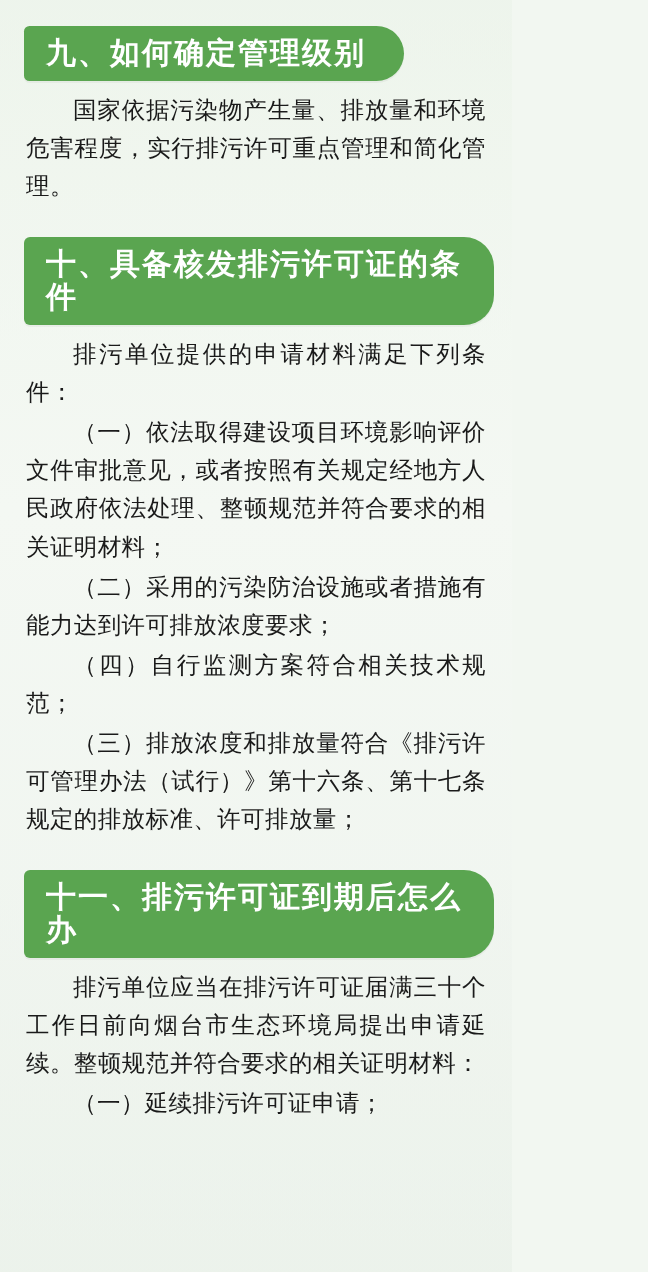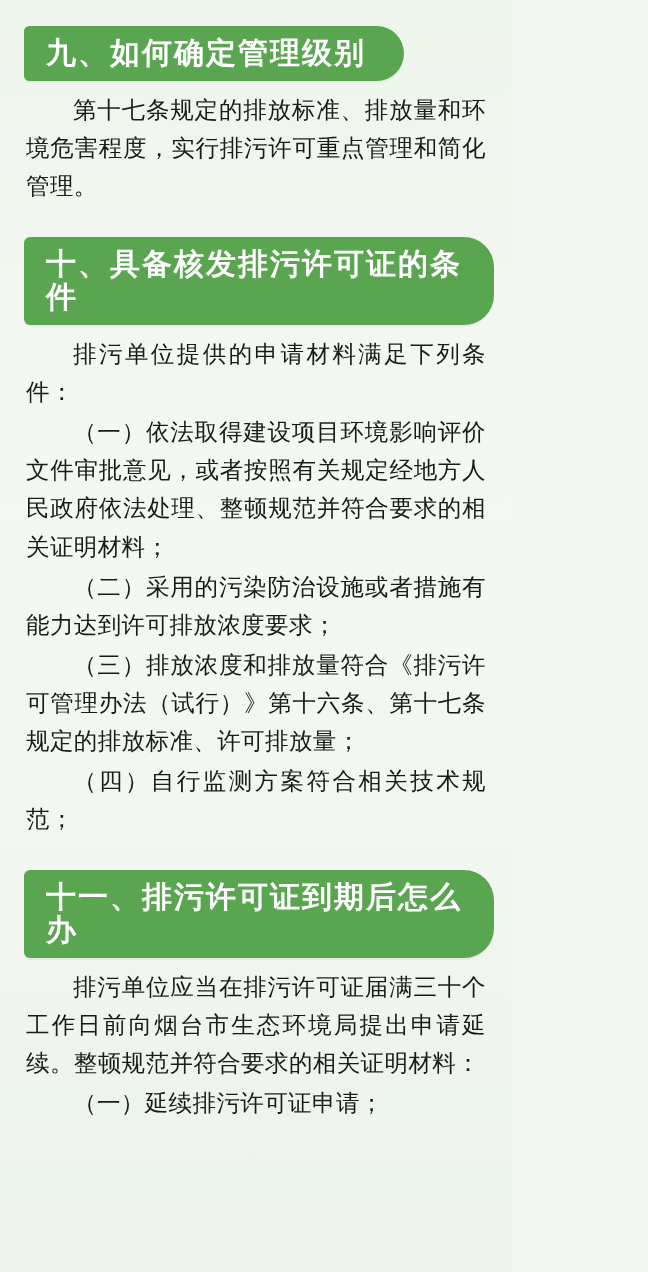--- a/index.html
+++ b/index.html
@@ -73,30 +73,30 @@
 <body>
 
 <div class="page">
   <div class="bg-band b1"></div>
   <div class="bg-band b2"></div>
 
   <div class="content">
 
     <div class="section">
       <div class="heading">九、如何确定管理级别</div>
-      <p class="para">第十七条规定的排放标准、排放量和环境危害程度，实行排污许可重点管理和简化管理。</p>
+      <p class="para">国家依据污染物产生量、排放量和环境危害程度，实行排污许可重点管理和简化管理。</p>
     </div>
 
     <div class="section">
       <div class="heading h-wide">十、具备核发排污许可证的条件</div>
       <p class="para">排污单位提供的申请材料满足下列条件：</p>
       <p class="para item">（一）依法取得建设项目环境影响评价文件审批意见，或者按照有关规定经地方人民政府依法处理、整顿规范并符合要求的相关证明材料；</p>
       <p class="para item">（二）采用的污染防治设施或者措施有能力达到许可排放浓度要求；</p>
+      <p class="para item">（四）自行监测方案符合相关技术规范；</p>
       <p class="para item">（三）排放浓度和排放量符合《排污许可管理办法（试行）》第十六条、第十七条规定的排放标准、许可排放量；</p>
-      <p class="para item">（四）自行监测方案符合相关技术规范；</p>
     </div>
 
     <div class="section">
       <div class="heading h-wide">十一、排污许可证到期后怎么办</div>
       <p class="para">排污单位应当在排污许可证届满三十个工作日前向烟台市生态环境局提出申请延续。整顿规范并符合要求的相关证明材料：</p>
       <p class="para item">（一）延续排污许可证申请；</p>
     </div>
 
   </div>
 </div>

